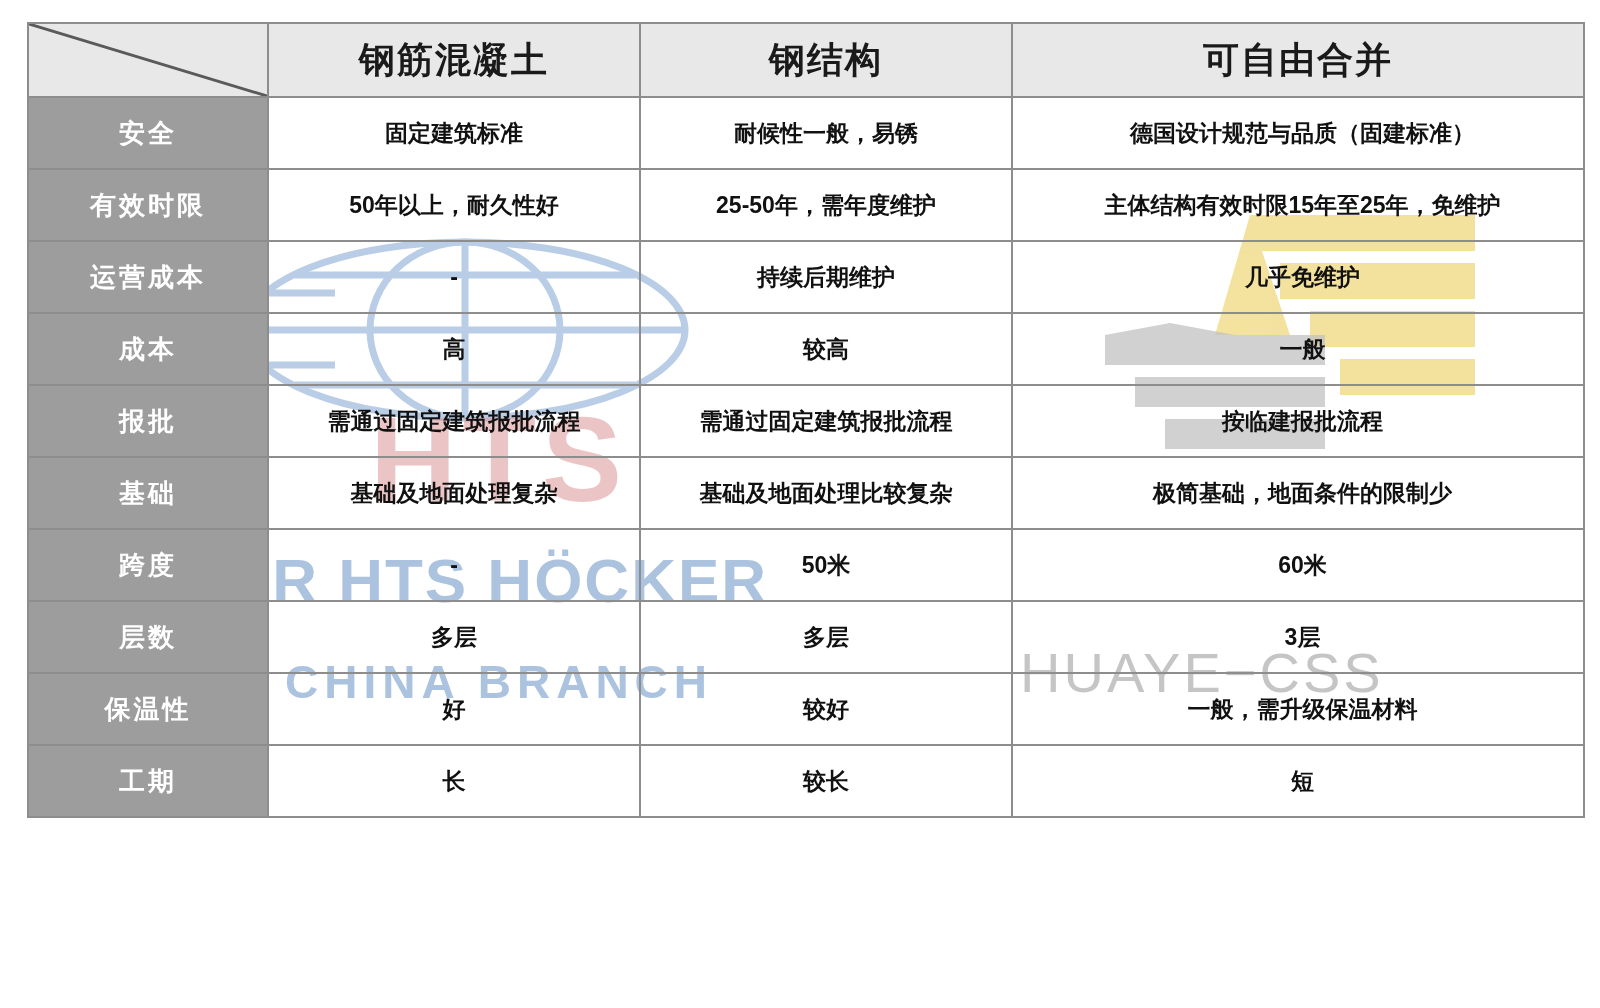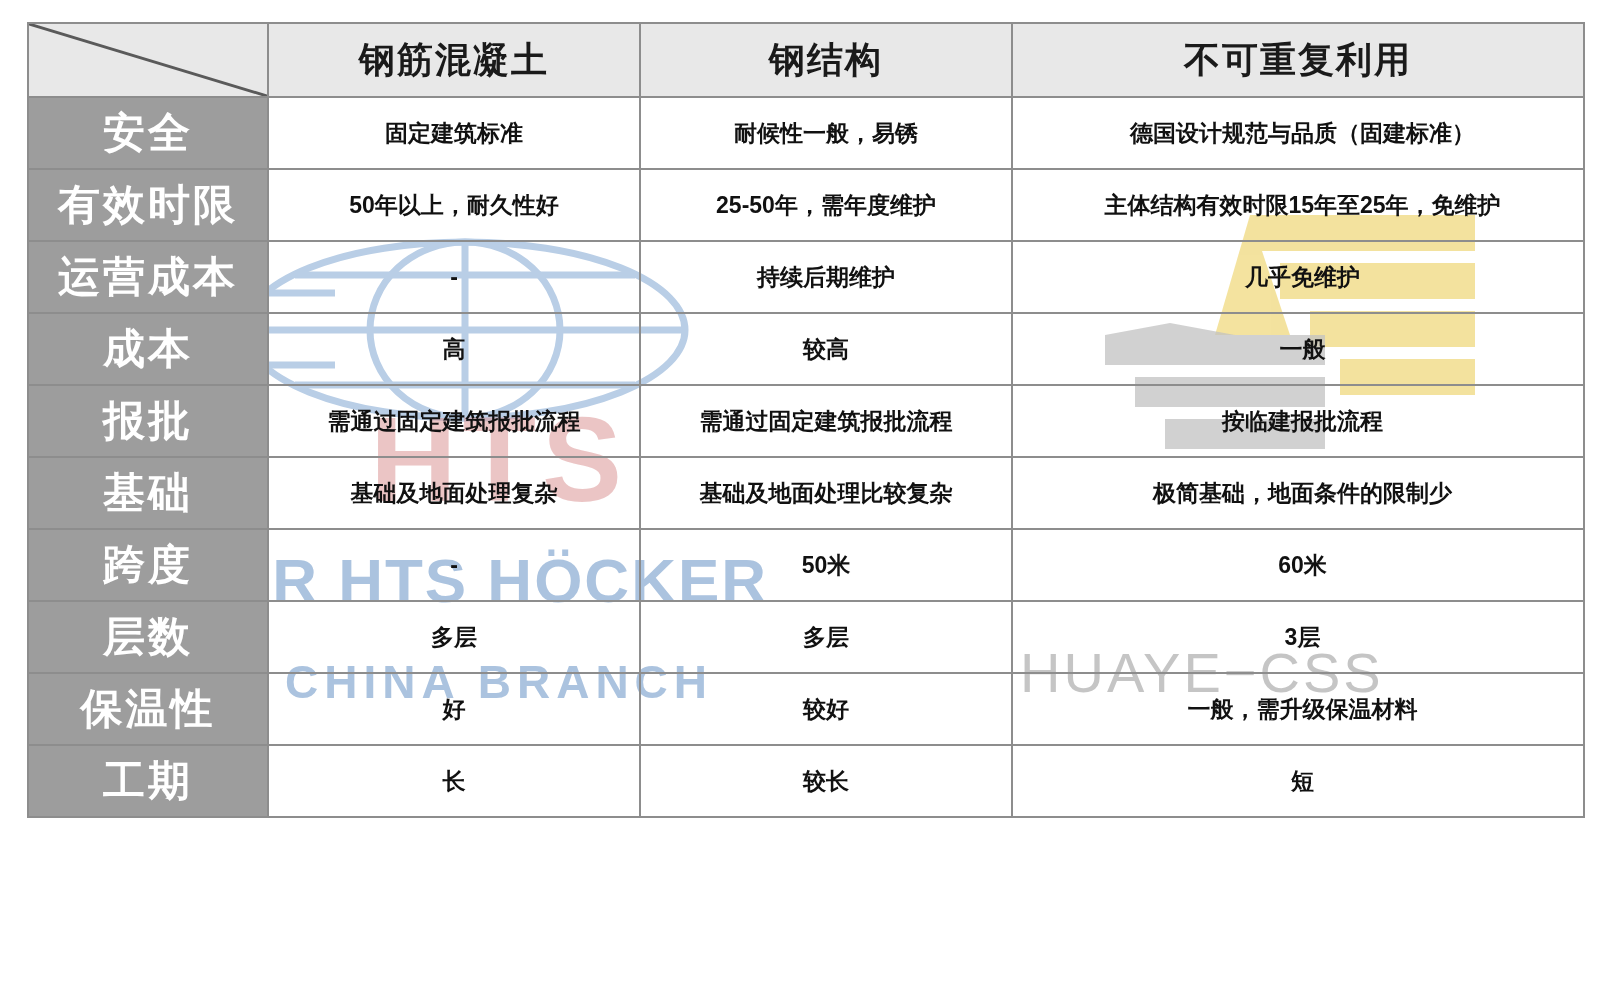--- a/index.html
+++ b/index.html
@@ -115,21 +115,21 @@
   th.corner svg {
     position: absolute;
     left: 0; top: 0;
     width: 100%; height: 100%;
   }
 
   
   td.rowlabel {
     background: #9d9d9d;
     color: #ffffff;
-    font-size: 42px;
+    font-size: 26px;
     font-weight: bold;
     letter-spacing: 3px;
     height: 72px;
   }
   td.cell {
     background: transparent;
     font-size: 23px;
     font-weight: bold;
     color: #111111;
     height: 72px;
@@ -191,21 +191,21 @@
     <thead>
       <tr class="head">
         <th class="corner">
           <svg viewBox="0 0 240 74" preserveAspectRatio="none">
             <line x1="0" y1="0" x2="240" y2="74" stroke="#5a5a5a" stroke-width="3"></line>
           </svg>
           <span></span>
         </th>
         <th>钢筋混凝土</th>
         <th>钢结构</th>
-        <th>不可重复利用</th>
+        <th>可自由合并</th>
       </tr>
     </thead>
     <tbody>
       <tr>
         <td class="rowlabel">安全</td>
         <td class="cell">固定建筑标准</td>
         <td class="cell">耐候性一般，易锈</td>
         <td class="cell wide">德国设计规范与品质（固建标准）</td>
       </tr>
       <tr>

